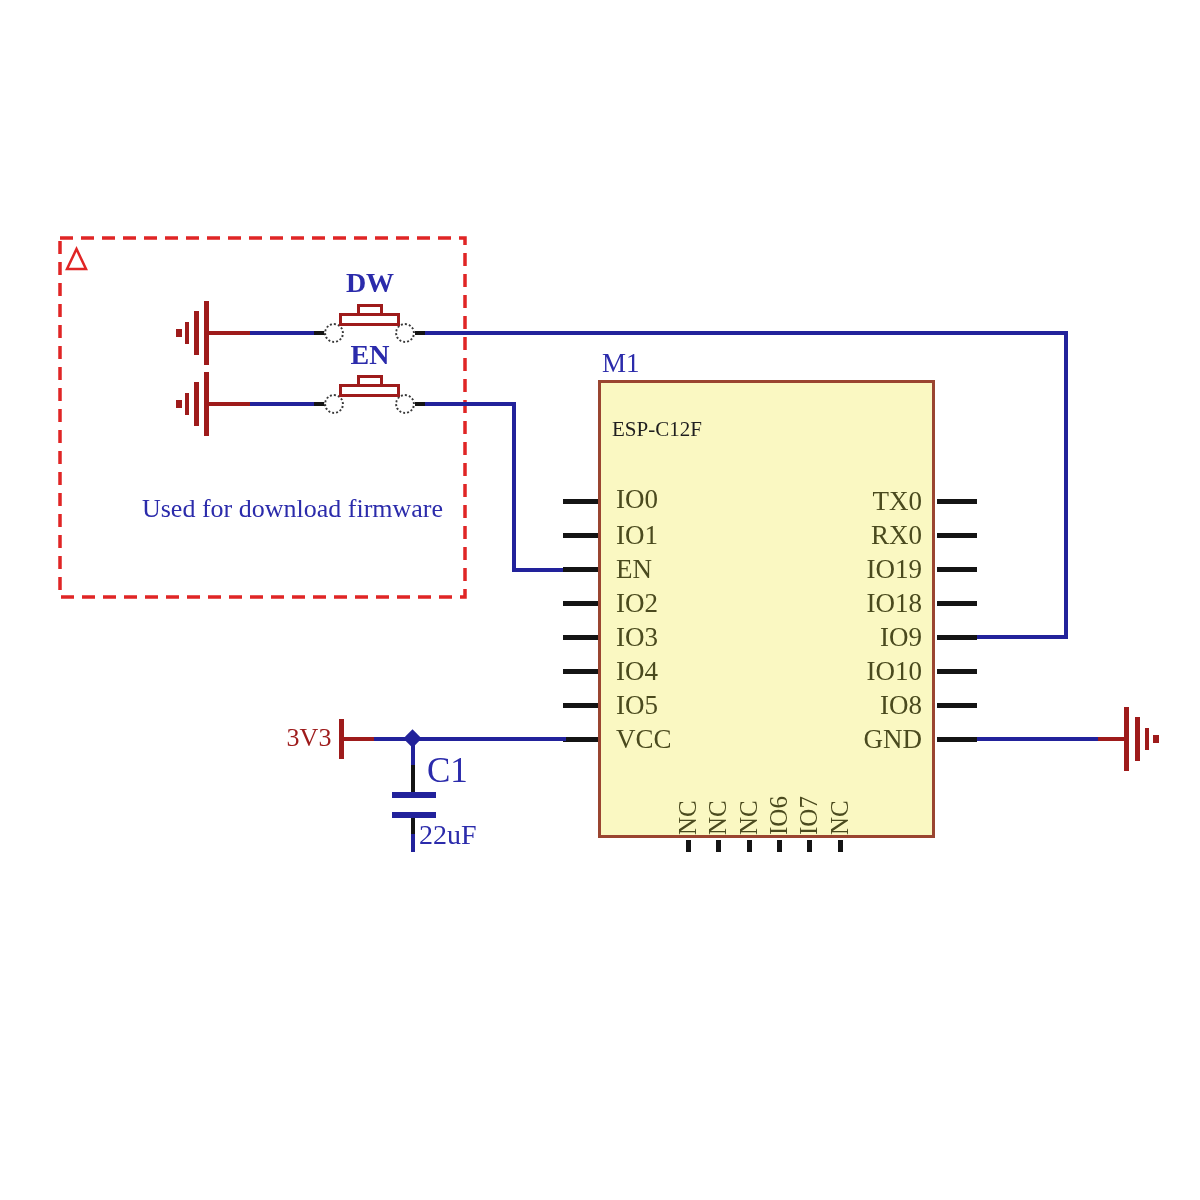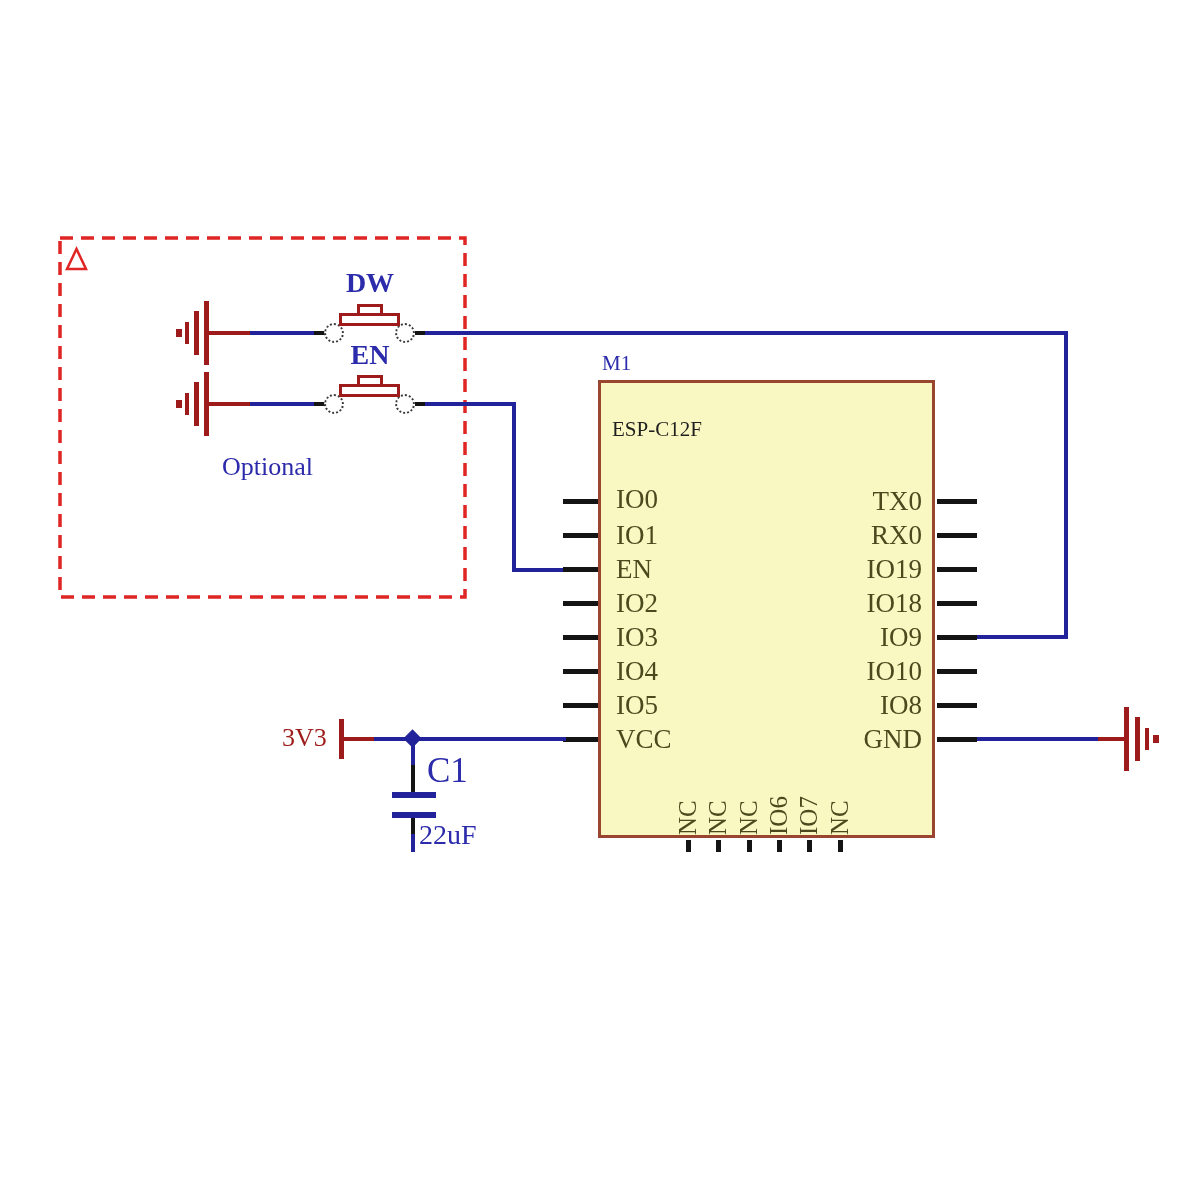--- a/index.html
+++ b/index.html
@@ -78,23 +78,23 @@
     <div class="btn-term" style="left:395px;top:394px;"></div>
     <div class="btn-body" style="left:357px;top:375px;width:26px;height:12px;"></div>
     <div class="btn-body" style="left:339px;top:384px;width:61px;height:13px;"></div>
     <div class="blue-label bold" style="left:344px;top:340px;width:52px;text-align:center;">EN</div>
   </div>
   <div class="wire black" style="left:415px;top:402px;width:12px;height:4px;"></div>
   <div class="wire" style="left:425px;top:402px;width:91px;height:4px;"></div>
   <div class="wire" style="left:512px;top:402px;width:4px;height:170px;"></div>
   <div class="wire" style="left:512px;top:568px;width:58px;height:4px;"></div>
 
-  <div class="blue-label" style="left:160px;top:452px;width:215px;text-align:center;">Optional</div>
+  <div class="blue-label" style="left:125px;top:494px;width:335px;text-align:center;">Used for download firmware</div>
 
-  <div class="blue-label" style="left:602px;top:348px;font-size:21px;">M1</div>
+  <div class="blue-label" style="left:602px;top:348px;font-size:27px;">M1</div>
   <div class="ic-box" style="left:598px;top:380px;width:337px;height:458px;"></div>
   <div class="part-name" style="left:612px;top:412px;">ESP-C12F</div>
 
   <div class="wire black" style="left:563px;top:499px;width:35px;height:5px;"></div>
   <div class="wire black" style="left:563px;top:533px;width:35px;height:5px;"></div>
   <div class="wire black" style="left:563px;top:567px;width:35px;height:5px;"></div>
   <div class="wire black" style="left:563px;top:601px;width:35px;height:5px;"></div>
   <div class="wire black" style="left:563px;top:635px;width:35px;height:5px;"></div>
   <div class="wire black" style="left:563px;top:669px;width:35px;height:5px;"></div>
   <div class="wire black" style="left:563px;top:703px;width:35px;height:5px;"></div>
@@ -143,21 +143,21 @@
 
   <div class="wire" style="left:977px;top:737px;width:123px;height:4px;"></div>
   <div class="wire red" style="left:1098px;top:737px;width:29px;height:4px;"></div>
   <div>
     <div class="gbar" style="left:1124px;top:707px;width:5px;height:64px;"></div>
     <div class="gbar" style="left:1135px;top:717px;width:5px;height:44px;"></div>
     <div class="gbar" style="left:1145px;top:728px;width:4px;height:22px;"></div>
     <div class="gbar" style="left:1153px;top:735px;width:6px;height:8px;"></div>
   </div>
 
-  <div class="red-label" style="left:282px;top:723px;width:54px;text-align:left;">3V3</div>
+  <div class="red-label" style="left:282px;top:723px;width:54px;text-align:center;">3V3</div>
   <div class="gbar" style="left:339px;top:719px;width:5px;height:40px;"></div>
   <div class="wire red" style="left:342px;top:737px;width:34px;height:4px;"></div>
   <div class="wire" style="left:374px;top:737px;width:192px;height:4px;"></div>
   <div class="junction" style="left:406px;top:732px;"></div>
 
   <div class="wire" style="left:411px;top:739px;width:4px;height:28px;"></div>
   <div class="wire black" style="left:411px;top:765px;width:4px;height:29px;"></div>
   <div class="cap-plate" style="left:392px;top:792px;"></div>
   <div class="cap-plate" style="left:392px;top:812px;"></div>
   <div class="blue-label" style="left:427px;top:756px;font-size:35px;">C1</div>

